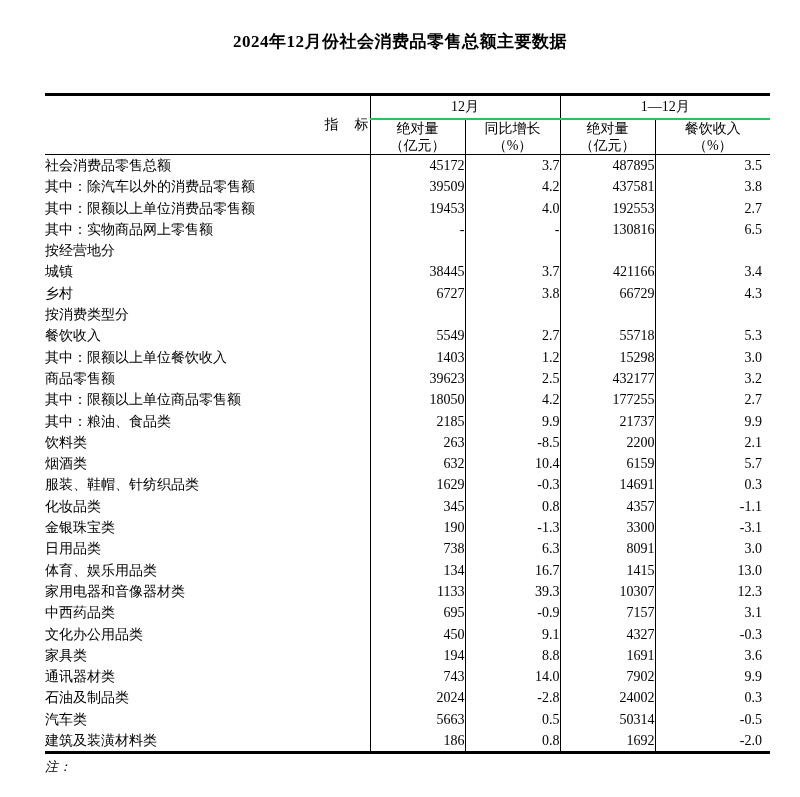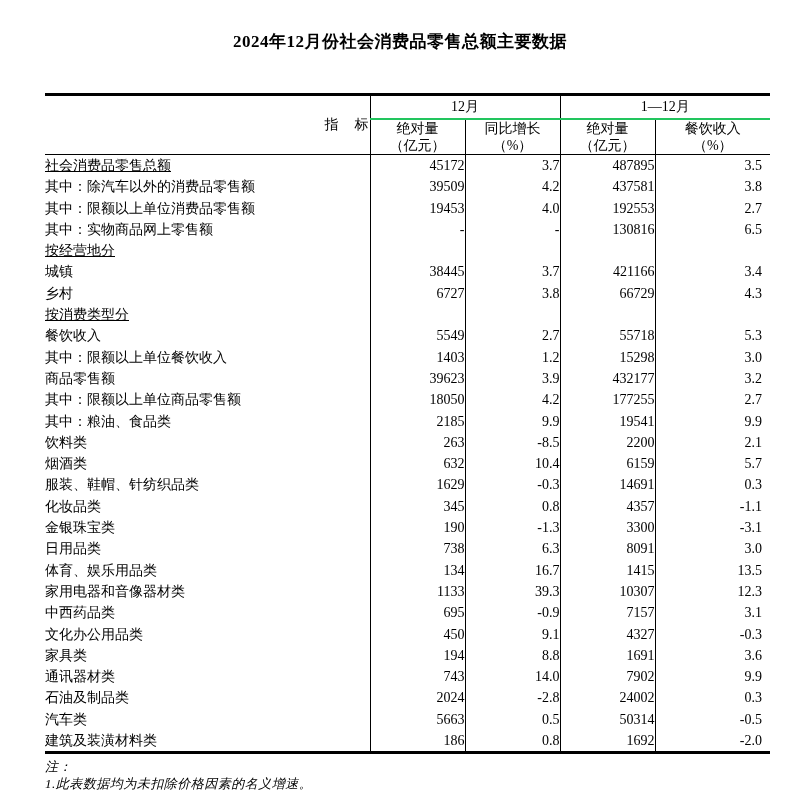--- a/index.html
+++ b/index.html
@@ -49,21 +49,21 @@
   .th-group.vr { border-right: 1px solid #000000; }
   .th-sub { height: 34px; text-align: center; line-height: 17px; border-bottom: 1px solid #000000; }
   .th-sub.vr { border-right: 1px solid #000000; }
 
   
   tbody td { height: 21.3px; line-height: 21.3px; }
   td.ind { text-align: left; border-right: 1px solid #000000; }
   td.num { text-align: right; padding-right: 6px; }
   td.num.c0, td.num.c1, td.num.c2 { border-right: 1px solid #000000; }
   td.num.c3 { padding-right: 8px; }
-  .l0 { padding-left: 3px; text-decoration: underline; }
+  .l0 { padding-left: 3px; }
   .l1 { padding-left: 18px; }
   .l2 { padding-left: 33px; }
   .l3 { padding-left: 48px; margin-left: 24px; }
   .l4 { padding-left: 88px; }
 
   
   .notes {
     margin: 5px 0 0 45px;
     font-size: 13px;
     font-style: italic;
@@ -166,36 +166,36 @@
         <tr>
           <td class="ind l2">其中：限额以上单位餐饮收入</td>
           <td class="num c0">1403</td>
           <td class="num c1">1.2</td>
           <td class="num c2">15298</td>
           <td class="num c3">3.0</td>
         </tr>
         <tr>
           <td class="ind l1">商品零售额</td>
           <td class="num c0">39623</td>
-          <td class="num c1">3.9</td>
+          <td class="num c1">2.5</td>
           <td class="num c2">432177</td>
           <td class="num c3">3.2</td>
         </tr>
         <tr>
           <td class="ind l2">其中：限额以上单位商品零售额</td>
           <td class="num c0">18050</td>
           <td class="num c1">4.2</td>
           <td class="num c2">177255</td>
           <td class="num c3">2.7</td>
         </tr>
         <tr>
           <td class="ind l3">其中：粮油、食品类</td>
           <td class="num c0">2185</td>
           <td class="num c1">9.9</td>
-          <td class="num c2">19541</td>
+          <td class="num c2">21737</td>
           <td class="num c3">9.9</td>
         </tr>
         <tr>
           <td class="ind l4">饮料类</td>
           <td class="num c0">263</td>
           <td class="num c1">-8.5</td>
           <td class="num c2">2200</td>
           <td class="num c3">2.1</td>
         </tr>
         <tr>
@@ -231,21 +231,21 @@
           <td class="num c0">738</td>
           <td class="num c1">6.3</td>
           <td class="num c2">8091</td>
           <td class="num c3">3.0</td>
         </tr>
         <tr>
           <td class="ind l4">体育、娱乐用品类</td>
           <td class="num c0">134</td>
           <td class="num c1">16.7</td>
           <td class="num c2">1415</td>
-          <td class="num c3">13.5</td>
+          <td class="num c3">13.0</td>
         </tr>
         <tr>
           <td class="ind l4">家用电器和音像器材类</td>
           <td class="num c0">1133</td>
           <td class="num c1">39.3</td>
           <td class="num c2">10307</td>
           <td class="num c3">12.3</td>
         </tr>
         <tr>
           <td class="ind l4">中西药品类</td>
@@ -295,17 +295,16 @@
           <td class="num c1">0.8</td>
           <td class="num c2">1692</td>
           <td class="num c3">-2.0</td>
         </tr>
       </tbody>
   </table>
 
   <div class="notes">
     <div>注：</div>
     <div>
-        <div>1.此表数据均为未扣除价格因素的名义增速。</div>
       </div>
   </div>
 
 </div>
 
 </body></html>

